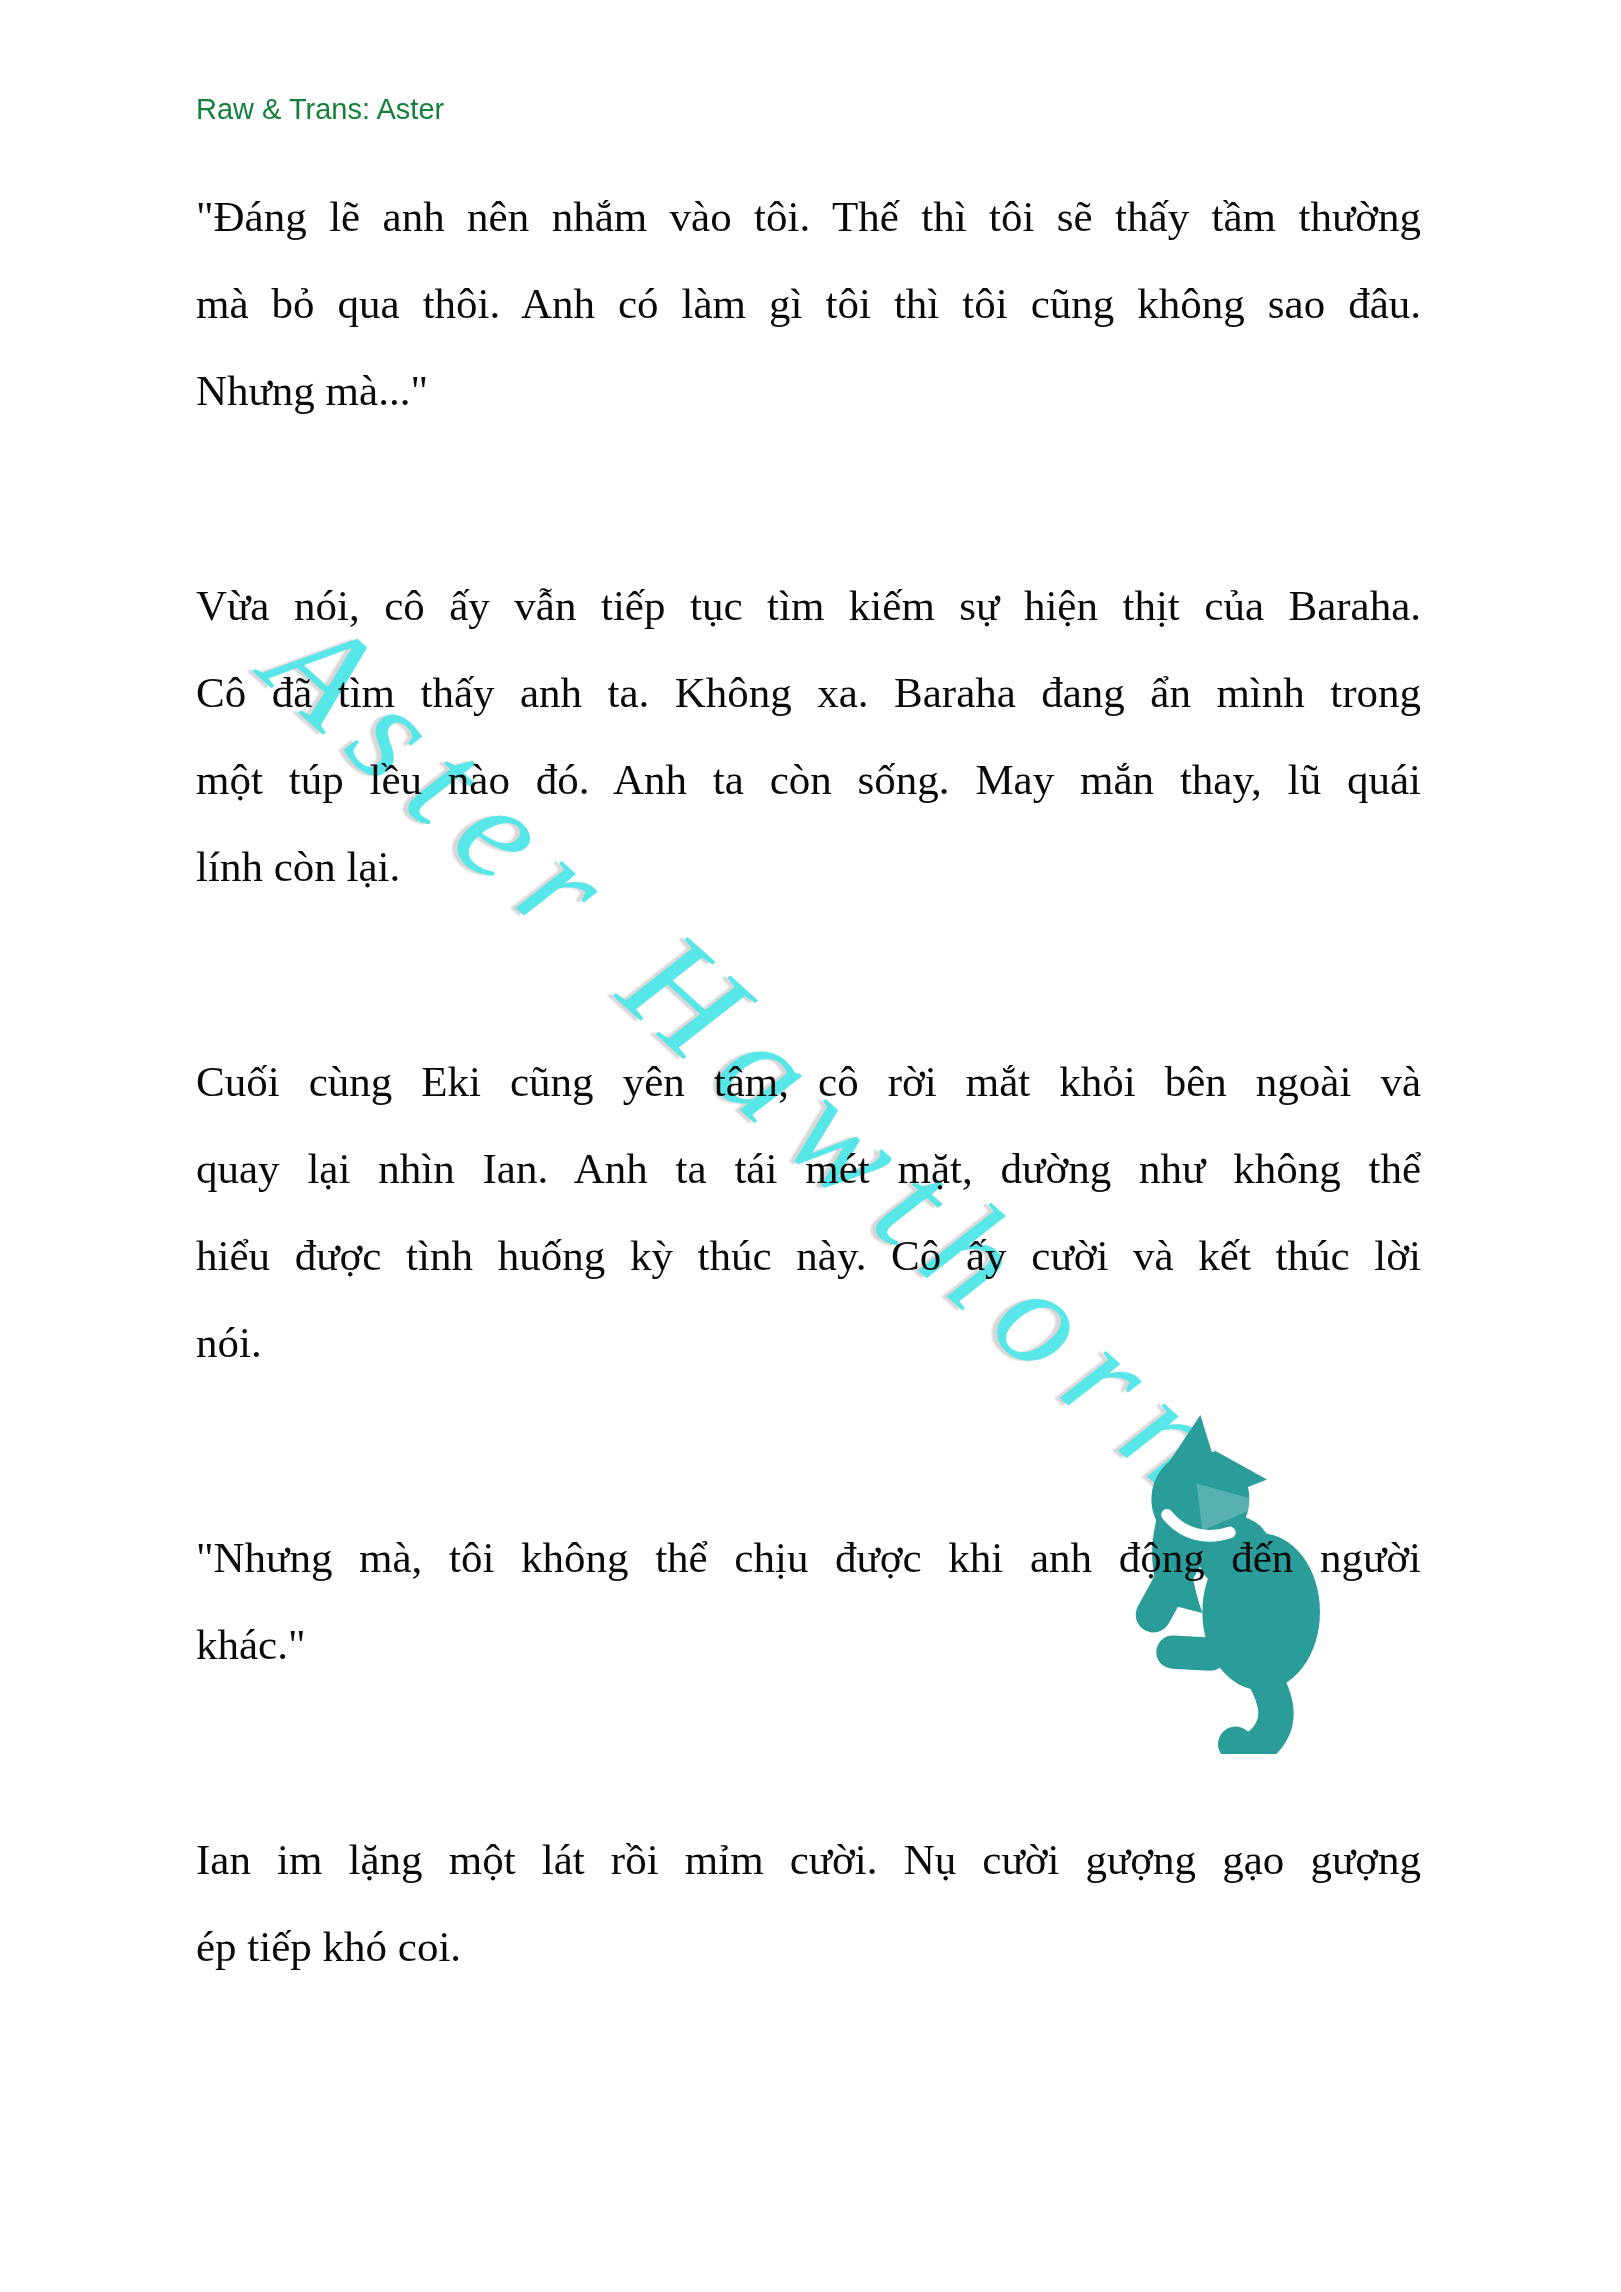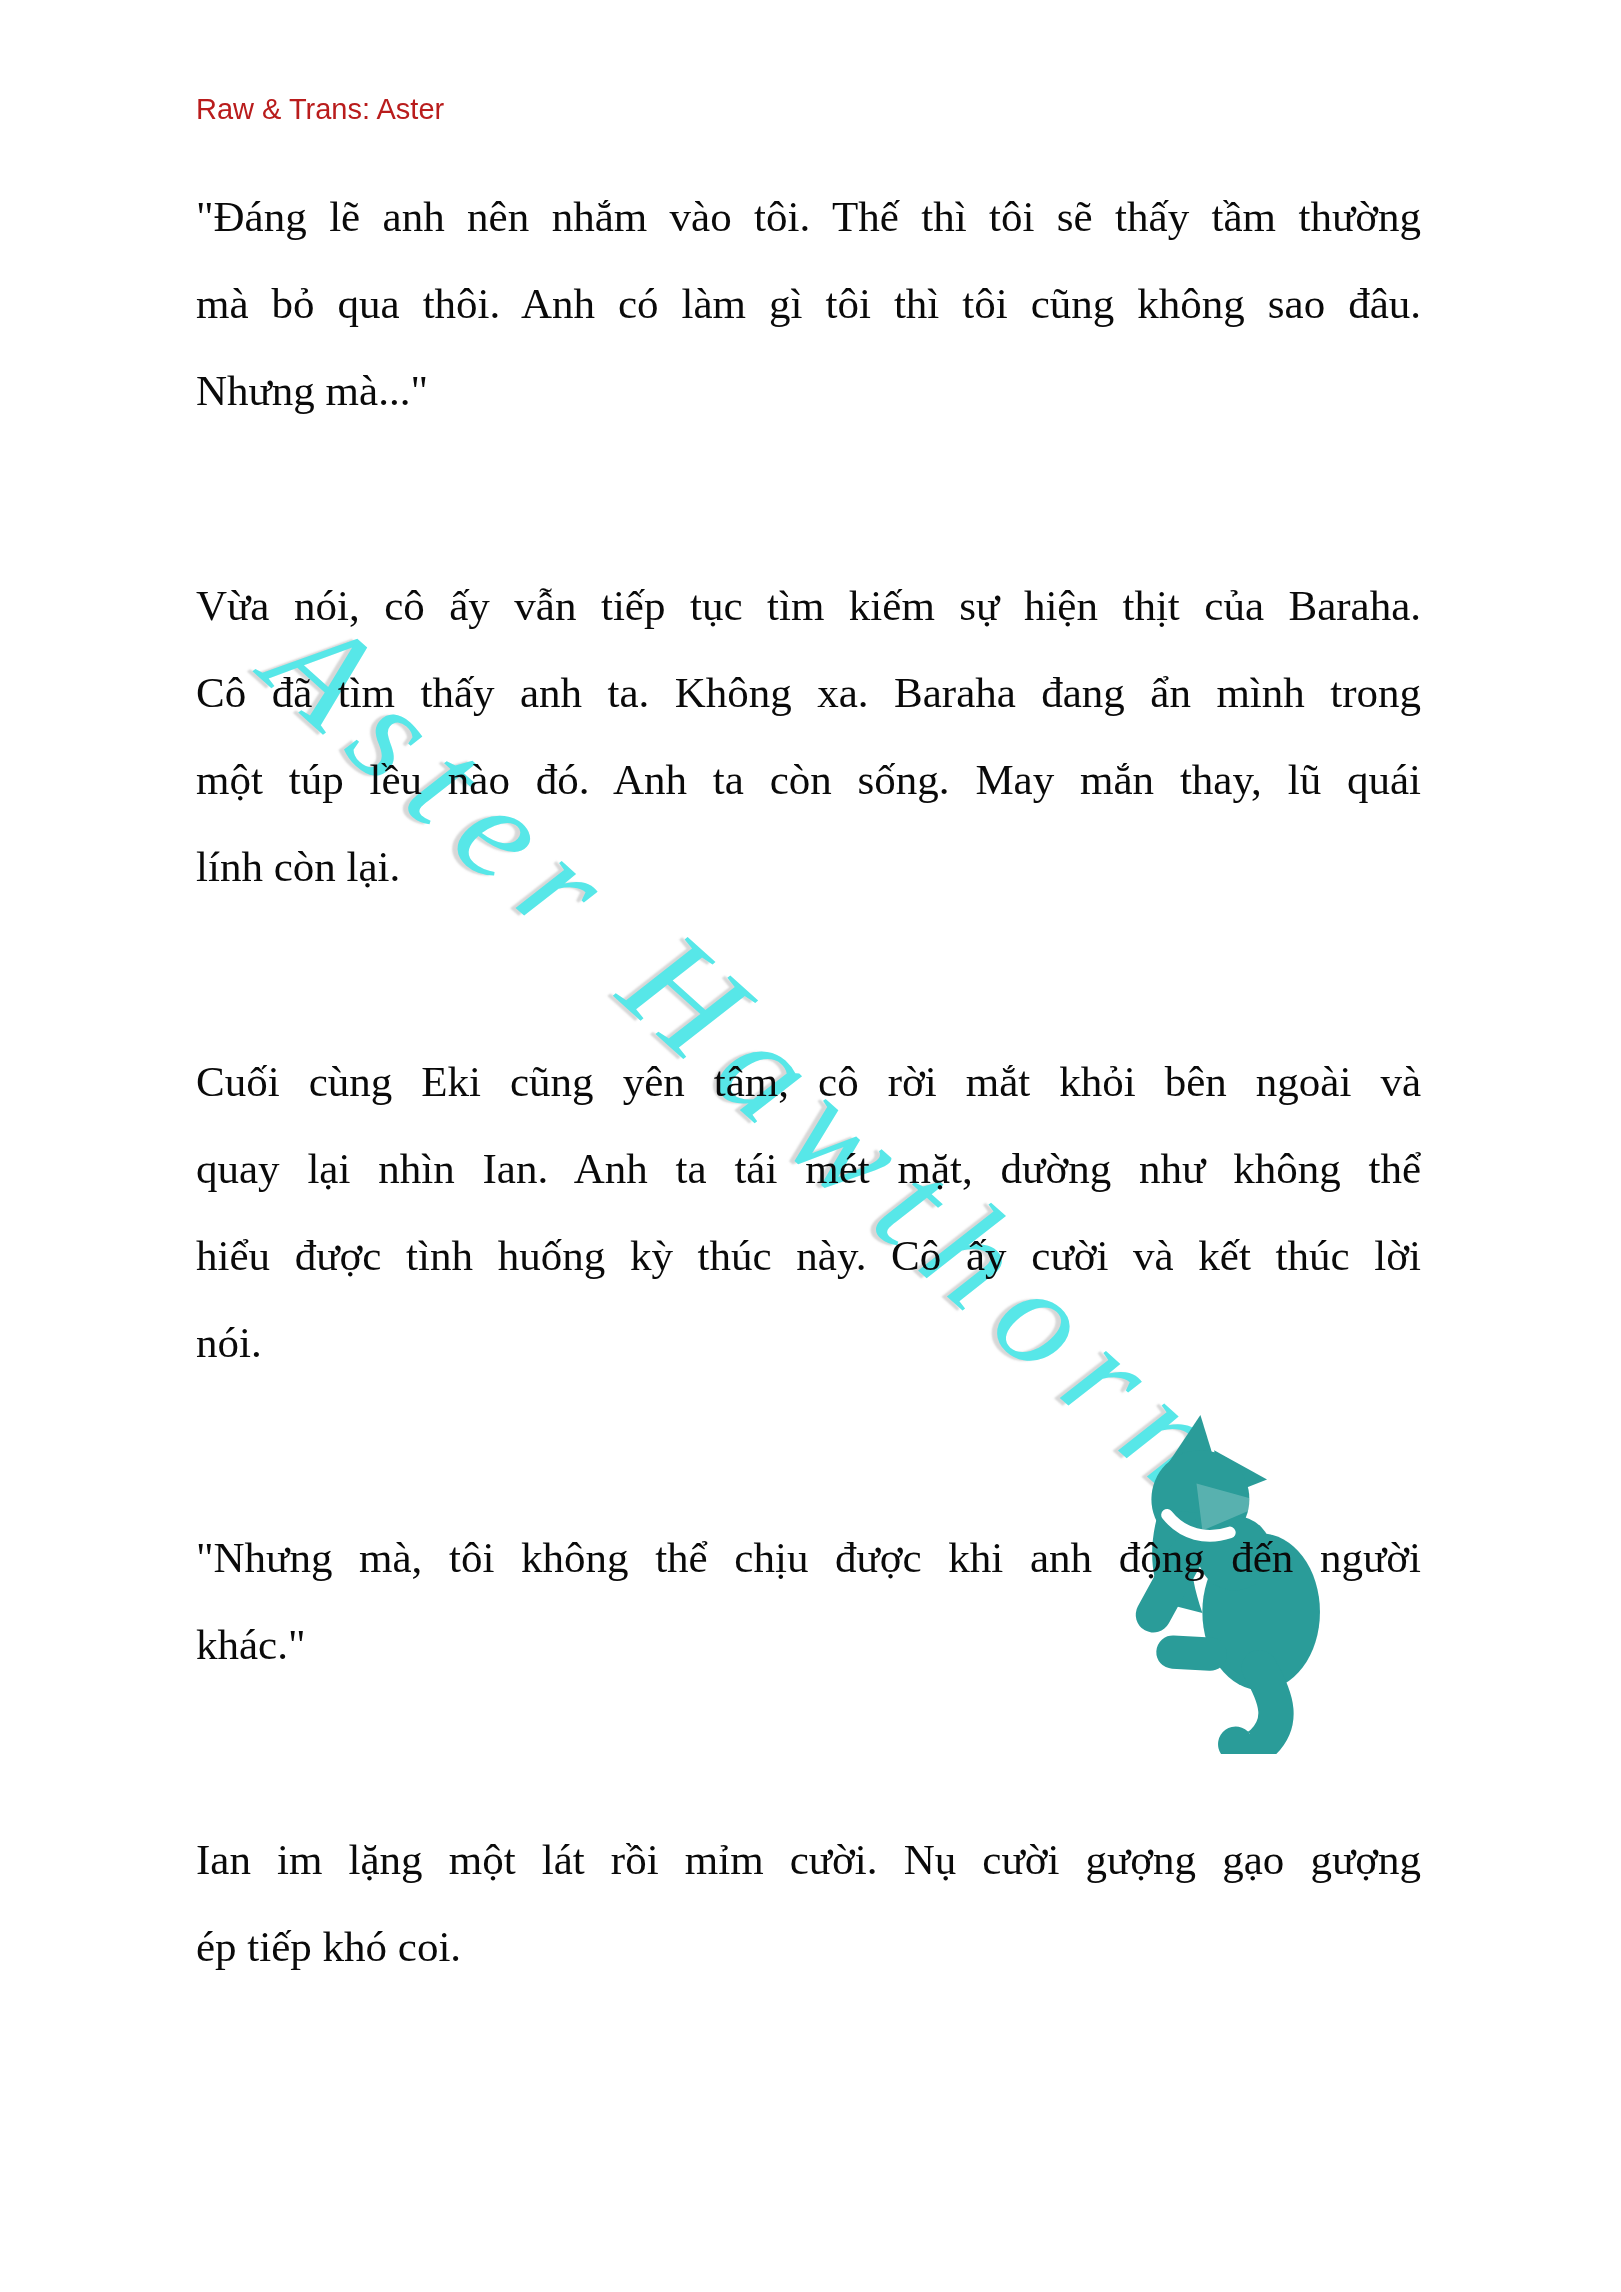--- a/index.html
+++ b/index.html
@@ -6,21 +6,21 @@
   .page{
     position:relative;
     width:1621px;height:2293px;
     background:#ffffff;
     overflow:hidden;
     font-family:"Liberation Serif","DejaVu Serif",serif;
   }
   .header{
     position:absolute;left:196px;top:92px;z-index:4;
     font-family:"Liberation Sans","DejaVu Sans",sans-serif;
-    font-size:29px;line-height:35px;color:#b91c1c;
+    font-size:29px;line-height:35px;color:#15803d;
     white-space:nowrap;
   }
   .watermark{
     position:absolute;left:338px;top:588px;z-index:1;
     font-family:"Liberation Serif","DejaVu Serif",serif;
     font-style:italic;
     font-size:143px;line-height:1;
     letter-spacing:23.5px;
     color:#57e7e8;
     text-shadow:-3.9px 3.9px 2px rgba(140,140,140,0.35);

